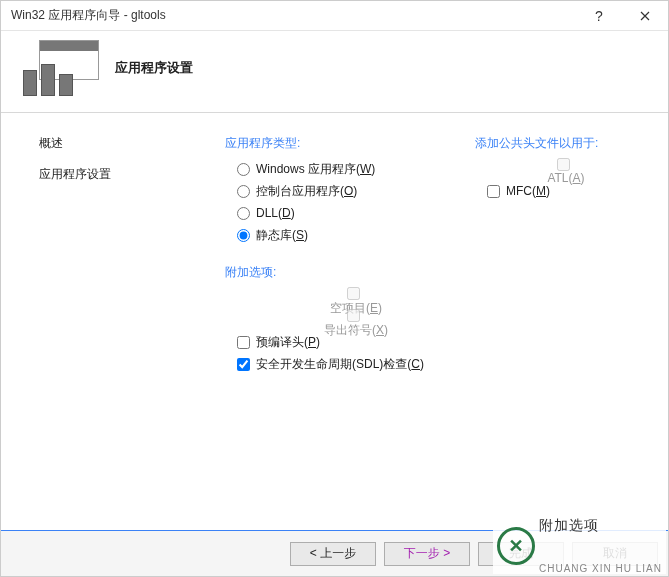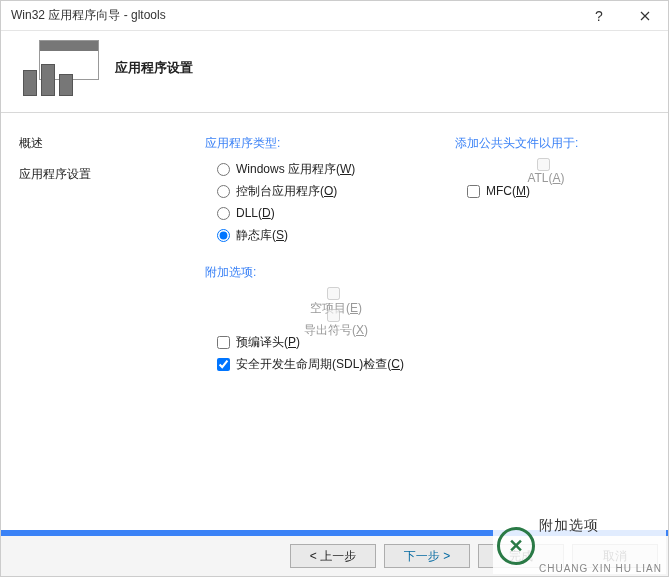--- a/index.html
+++ b/index.html
@@ -44,51 +44,51 @@
     content:""; display:block; height:10px; background:#777;
   }
   .banner-icon .rect { position:absolute; bottom:0; width:14px; background:#777; border:1px solid #555;}
   .banner-icon .r1{ left:4px; height:26px;}
   .banner-icon .r2{ left:22px; height:32px;}
   .banner-icon .r3{ left:40px; height:22px;}
   .header h1 { font-size: 13px; font-weight: bold; margin:0 0 0 4px; color:#222;}
   .body {
     display: flex;
     position: absolute;
-    top: 112px; left:0; right:0; bottom: 46px;
+    top: 112px; left:0; right:0; bottom: 46px; padding-left: 20px;
   }
   .sidebar { width: 180px; padding: 22px 18px; }
   .sidebar .item { margin-bottom: 14px; font-size:12px; color:#222;}
   .content {
     flex:1; padding: 22px 10px 10px 24px;
     position: relative;
     display: flex;
   }
   .col { flex: 0 0 auto; }
   .col1 { width: 250px; }
   .col2 { width: 170px; }
   .group-label { color:#3b82f6; margin:0 0 6px 0; font-size:12px;}
   .opt-row { display:flex; align-items:center; height:22px; margin-left: 12px; font-size:12px; color:#222;}
   .opt-row.disabled { color:#999;flex-direction:column; }
   .opt-row input[type=radio], .opt-row input[type=checkbox]{ margin:0 6px 0 0;}
   .opt-row input[disabled]{ }
   .section { margin-bottom: 18px;}
   .underline { text-decoration: underline; }
   .footer {
     position:absolute; left:0; right:0; bottom:0; height:46px;
-    border-top:6px solid #3b82f6;
+    border-top:1px solid #3b82f6;
     display:flex; align-items:center; justify-content:flex-end; padding-right:10px;
     background:#f5f5f5;
     margin-top:28px;
   }
   .btnf {
     min-width: 86px; height:24px; border:1px solid #adadad; background:#e9e9e9; margin-left:8px;
     font-size:12px; display:flex; align-items:center; justify-content:center; color:#222;
   }
-  .btnf.disabled { color:#0369a1;text-align:right; }
+  .btnf.disabled { color:#a21caf;text-align:right; }
   .watermark {
     position:absolute; right:2px; bottom:2px;
     display:flex; align-items:center; gap:4px;
     background: rgba(255,255,255,0.85);
     padding: 0 4px;
   }
   .watermark .logo{
     width:38px;height:38px;border-radius:50%;
     border:3px solid #2a7a46;
     display:flex;align-items:center;justify-content:center;

